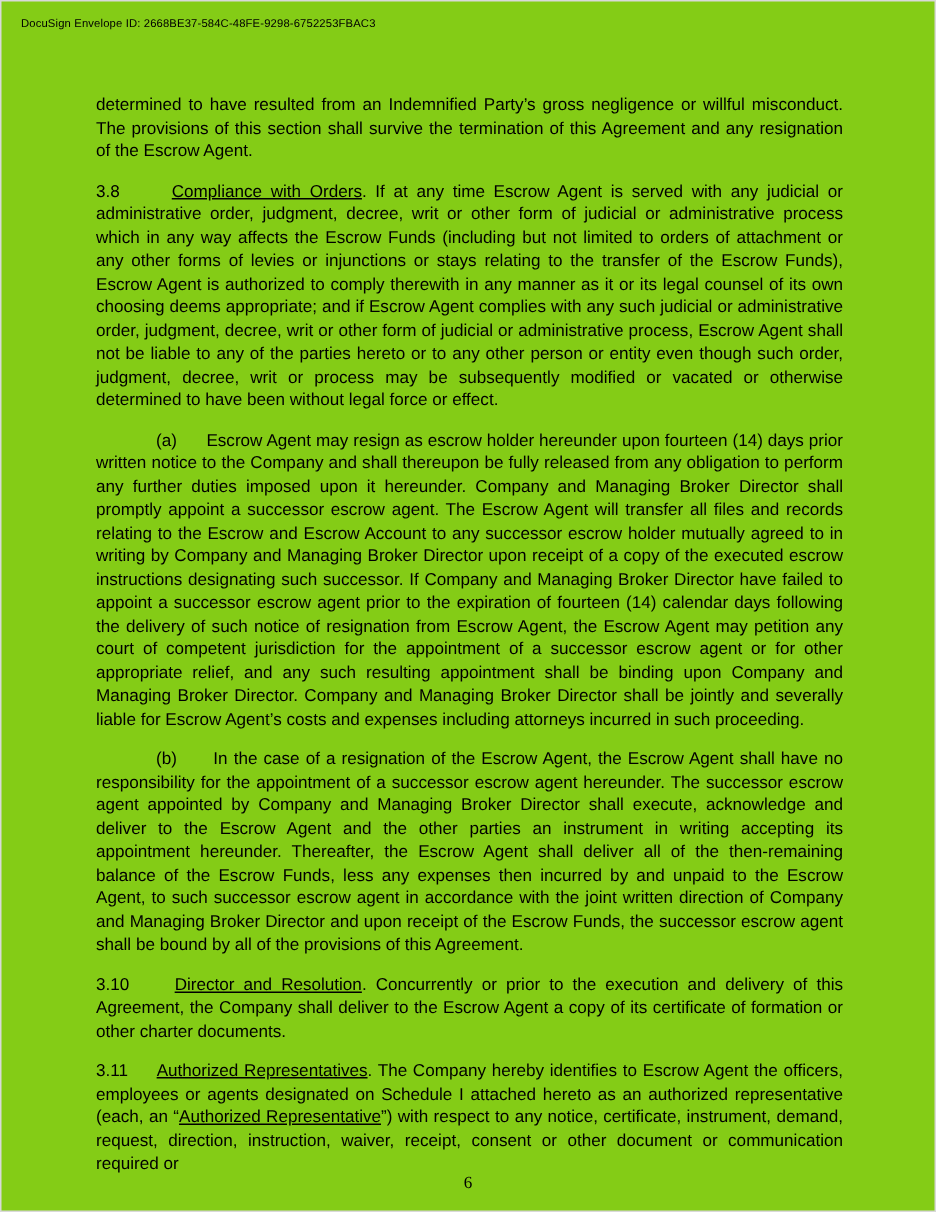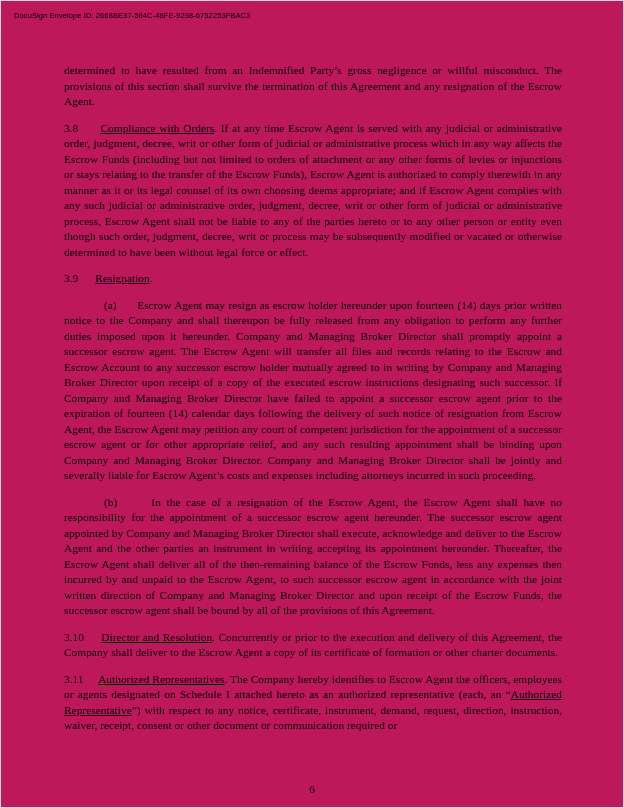--- a/index.html
+++ b/index.html
@@ -4,42 +4,42 @@
 <style>
   html, body {
     margin: 0;
     padding: 0;
     background: #ffffff;
   }
   .page {
     position: relative;
     width: 624px;
     height: 808px;
-    background: #be185d;
+    background: #84cc16;
     box-sizing: border-box;
     border: 1px solid #d9d9d9;
     overflow: hidden;
     color: #000000;
   }
   .envelope-header {
     position: absolute;
     top: 10px;
     left: 13px;
     font-family: "Liberation Sans", sans-serif;
     font-size: 7.5px;
     letter-spacing: 0.1px;
     color: #000000;
     white-space: nowrap;
   }
   .doc-body {
     position: absolute;
     top: 62px;
     left: 63px;
     width: 498px;
-    font-family: Liberation Serif, serif;
+    font-family: Liberation Sans, sans-serif;
     font-size: 11.4px;
     line-height: 15.5px;
     text-align: justify;
     color: #000000;
   }
   .doc-body p {
     margin: 0 0 11px 0;
   }
   .doc-body p.indent {
     text-indent: 40px;
@@ -60,21 +60,20 @@
 </style>
 </head>
 <body>
 
 <div class="page">
   <div class="envelope-header">DocuSign Envelope ID: 2668BE37-584C-48FE-9298-6752253FBAC3</div>
 
   <div class="doc-body" id="doc-body">
       <p><span>determined to have resulted from an Indemnified Party’s gross negligence or willful misconduct.  The provisions of this section shall survive the termination of this Agreement and any resignation of the Escrow Agent.</span></p>
       <p><span>3.8&nbsp;&nbsp;&nbsp;&nbsp;&nbsp;&nbsp;</span><span class="u">Compliance with Orders</span><span>.  If at any time Escrow Agent is served with any judicial or administrative order, judgment, decree, writ or other form of judicial or administrative process which in any way affects the Escrow Funds (including but not limited to orders of attachment or any other forms of levies or injunctions or stays relating to the transfer of the Escrow Funds), Escrow Agent is authorized to comply therewith in any manner as it or its legal counsel of its own choosing deems appropriate; and if Escrow Agent complies with any such judicial or administrative order, judgment, decree, writ or other form of judicial or administrative process, Escrow Agent shall not be liable to any of the parties hereto or to any other person or entity even though such order, judgment, decree, writ or process may be subsequently modified or vacated or otherwise determined to have been without legal force or effect.</span></p>
-      <p><span>3.9&nbsp;&nbsp;&nbsp;&nbsp;&nbsp;&nbsp;</span><span class="u">Resignation</span><span>.</span></p>
       <p class="indent"><span>(a)&nbsp;&nbsp;&nbsp;&nbsp;&nbsp;&nbsp;Escrow Agent may resign as escrow holder hereunder upon fourteen (14) days prior written notice to the Company and shall thereupon be fully released from any obligation to perform any further duties imposed upon it hereunder.  Company and Managing Broker Director shall promptly appoint a successor escrow agent.  The Escrow Agent will transfer all files and records relating to the Escrow and Escrow Account to any successor escrow holder mutually agreed to in writing by Company and Managing Broker Director upon receipt of a copy of the executed escrow instructions designating such successor.  If Company and Managing Broker Director have failed to appoint a successor escrow agent prior to the expiration of fourteen (14) calendar days following the delivery of such notice of resignation from Escrow Agent, the Escrow Agent may petition any court of competent jurisdiction for the appointment of a successor escrow agent or for other appropriate relief, and any such resulting appointment shall be binding upon Company and Managing Broker Director.  Company and Managing Broker Director shall be jointly and severally liable for Escrow Agent’s costs and expenses including attorneys incurred in such proceeding.</span></p>
       <p class="indent"><span>(b)&nbsp;&nbsp;&nbsp;&nbsp;&nbsp;&nbsp;In the case of a resignation of the Escrow Agent, the Escrow Agent shall have no responsibility for the appointment of a successor escrow agent hereunder.  The successor escrow agent appointed by Company and Managing Broker Director shall execute, acknowledge and deliver to the Escrow Agent and the other parties an instrument in writing accepting its appointment hereunder. Thereafter, the Escrow Agent shall deliver all of the then-remaining balance of the Escrow Funds, less any expenses then incurred by and unpaid to the Escrow Agent, to such successor escrow agent in accordance with the joint written direction of Company and Managing Broker Director and upon receipt of the Escrow Funds, the successor escrow agent shall be bound by all of the provisions of this Agreement.</span></p>
       <p><span>3.10&nbsp;&nbsp;&nbsp;&nbsp;&nbsp;</span><span class="u">Director and Resolution</span><span>. Concurrently or prior to the execution and delivery of this Agreement, the Company shall deliver to the Escrow Agent a copy of its certificate of formation or other charter documents.</span></p>
       <p><span>3.11&nbsp;&nbsp;&nbsp;&nbsp;&nbsp;</span><span class="u">Authorized Representatives</span><span>.  The Company hereby identifies to Escrow Agent the officers, employees or agents designated on Schedule I attached hereto as an authorized representative (each, an “</span><span class="u">Authorized Representative</span><span>”) with respect to any notice, certificate, instrument, demand, request, direction, instruction, waiver, receipt, consent or other document or communication required or</span></p>
     </div>
 
   <div class="page-number">6</div>
 </div>
 
 </body></html>

